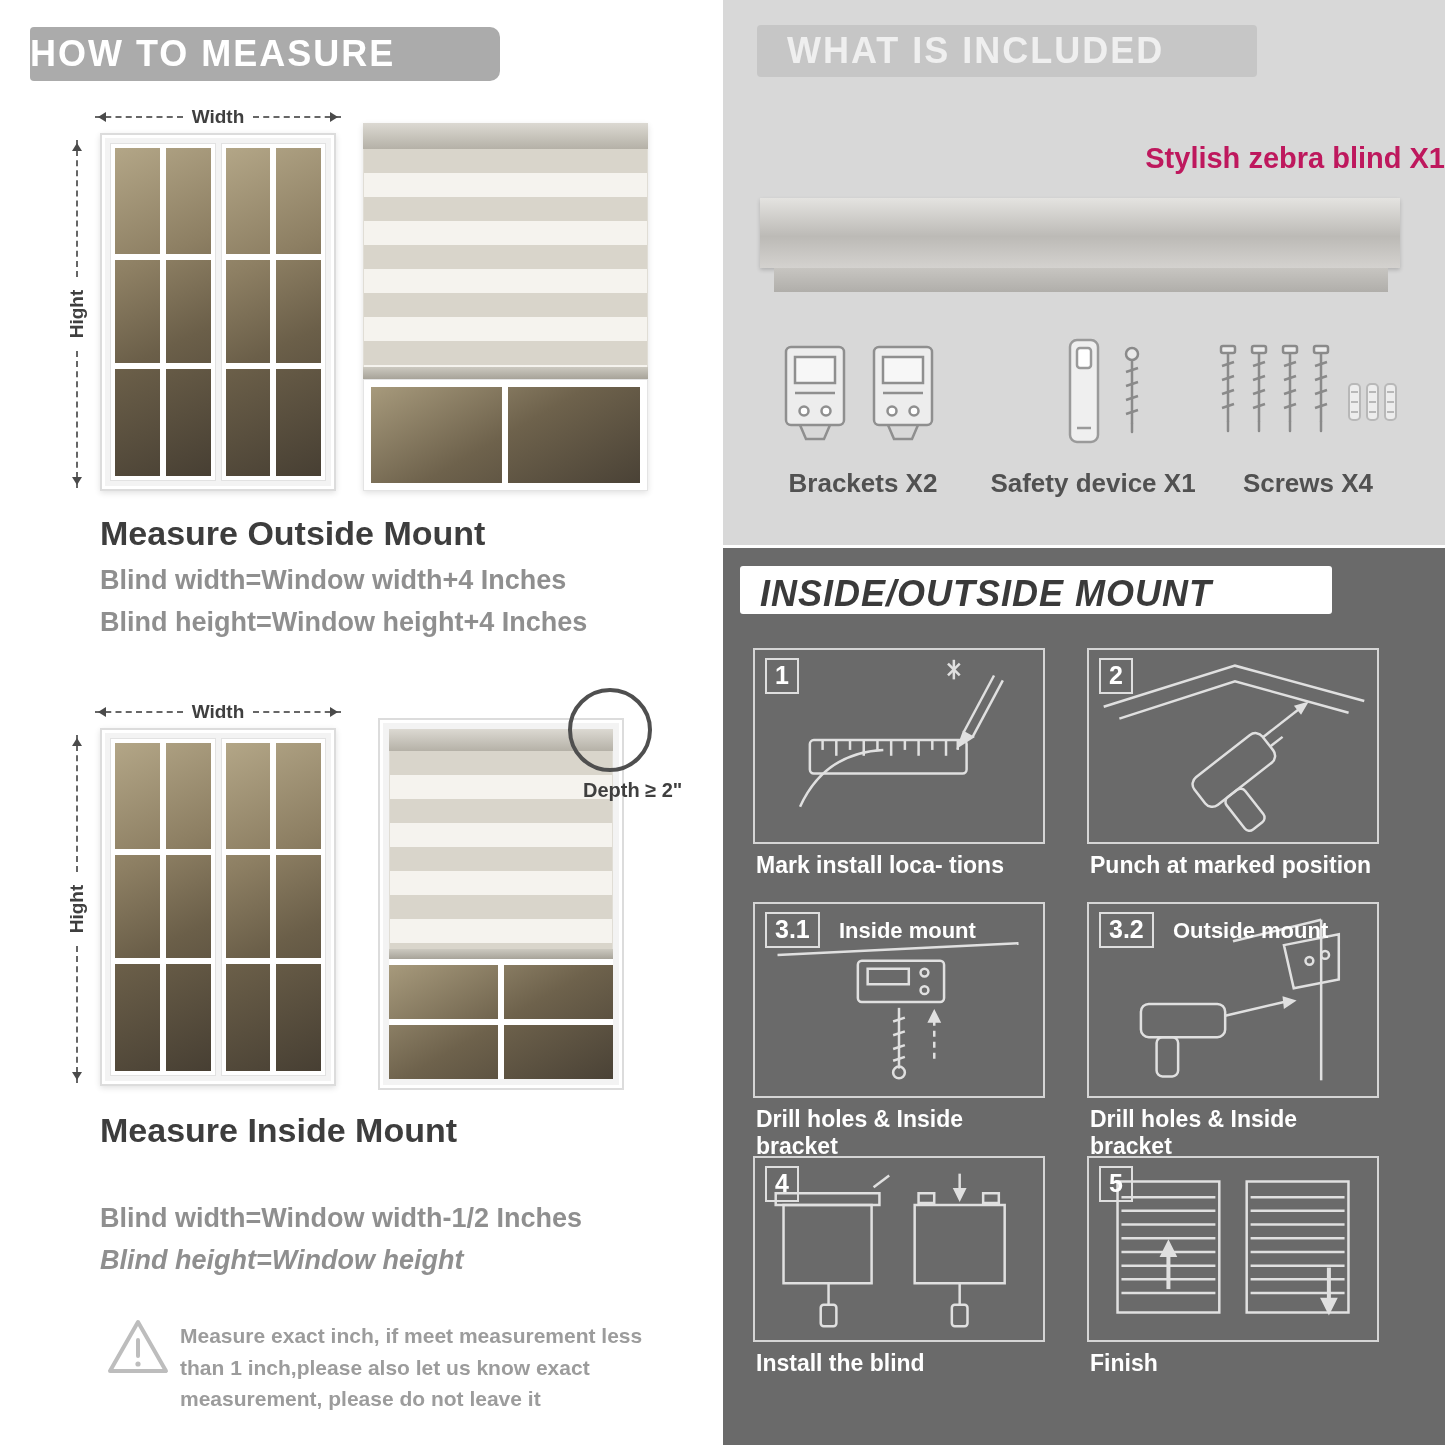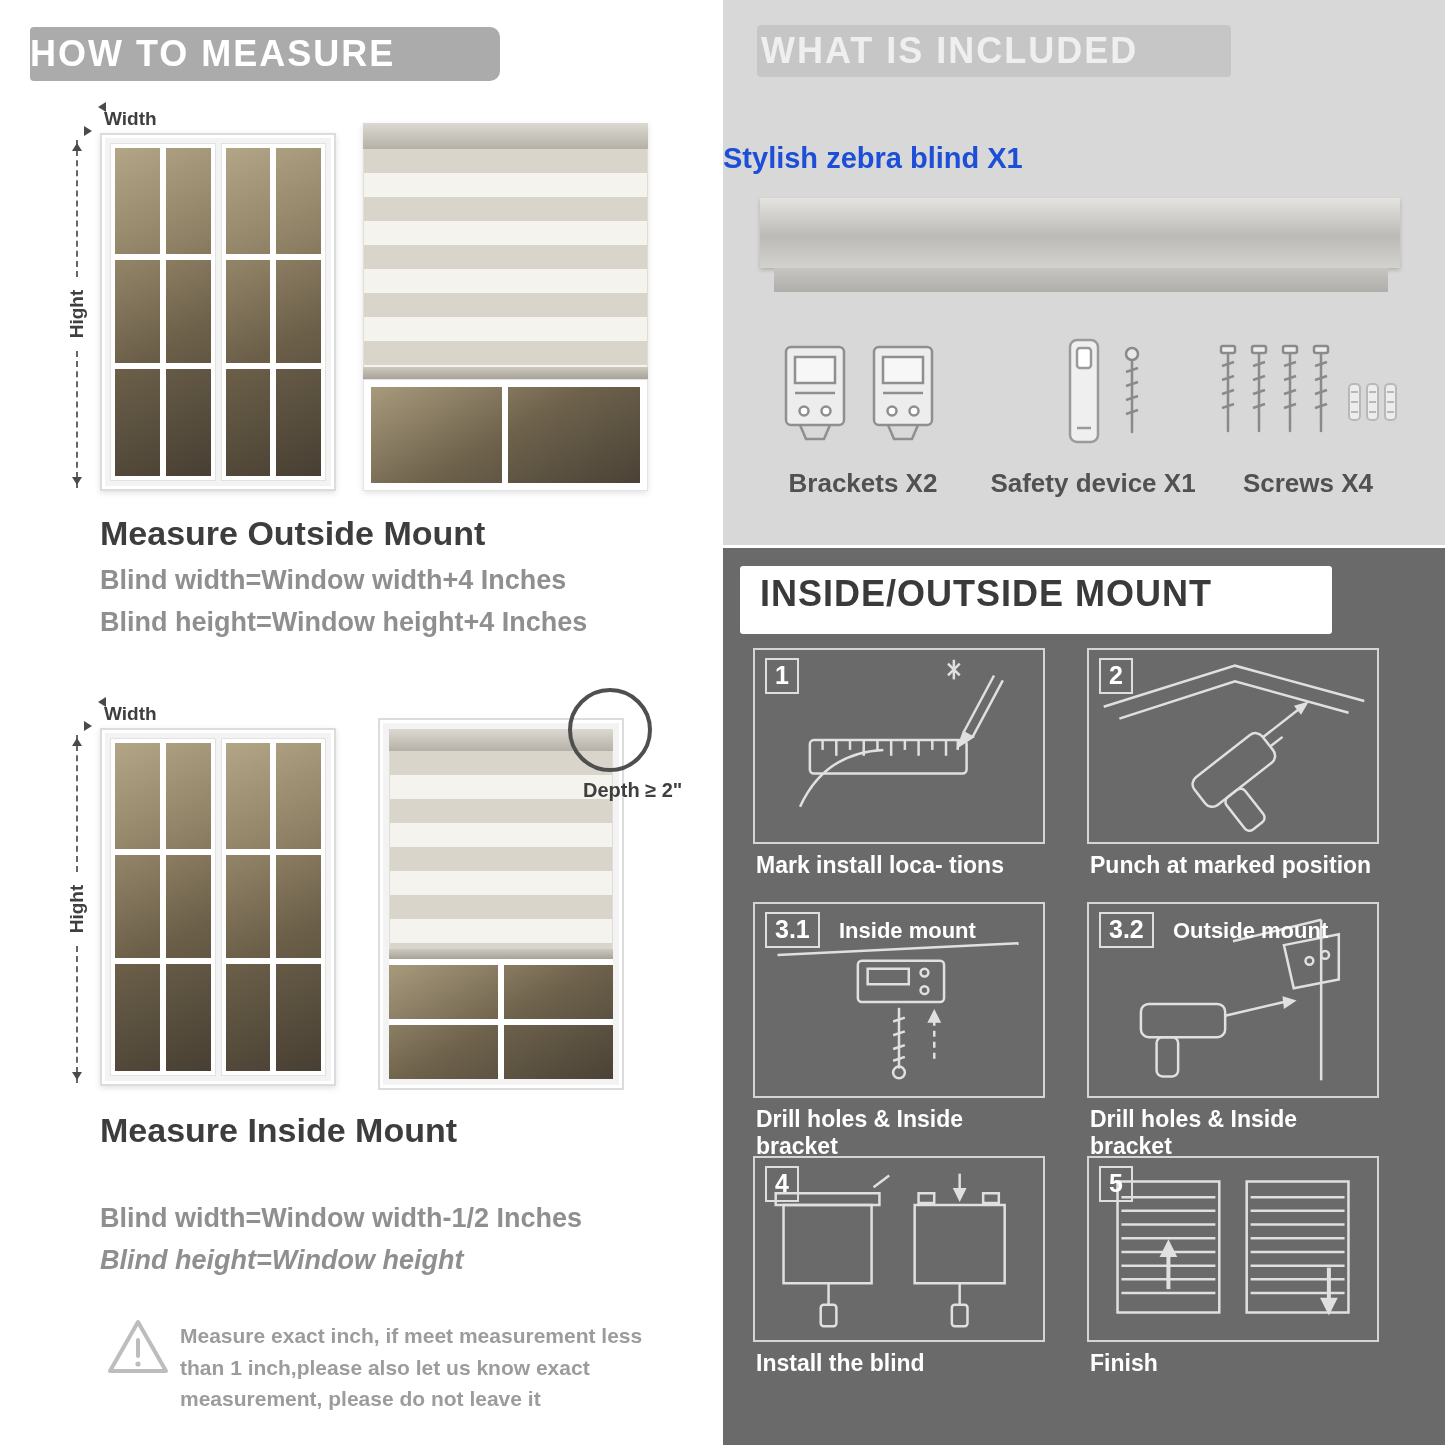--- a/index.html
+++ b/index.html
@@ -8,21 +8,21 @@
   .abs{position:absolute;}
 
   
   .hdr-left{background:#ababab;color:#fff;font-weight:bold;font-size:36px;letter-spacing:2px;
     line-height:54px;border-radius:4px 10px 10px 4px;}
   .title-dark{color:#3d3d3d;font-weight:bold;font-size:34px;}
   .line-gray{color:#8f8f8f;font-weight:bold;font-size:27px;}
   .note-text{color:#9c9c9c;font-weight:600;font-size:21px;line-height:1.5;}
 
   
-  .harrow{display:flex;align-items:flex-start;color:#3f3f3f;font-size:19px;font-weight:bold;flex-direction:column;}
+  .harrow{display:flex;align-items:center;color:#3f3f3f;font-size:19px;font-weight:bold;}
   .harrow .dash{flex:1;height:0;border-top:2px dashed #666;position:relative;}
   .harrow .dash.l::before{content:"";position:absolute;left:-2px;top:-6px;border:5px solid transparent;border-right:8px solid #4a4a4a;}
   .harrow .dash.r::after{content:"";position:absolute;right:-2px;top:-6px;border:5px solid transparent;border-left:8px solid #4a4a4a;}
   .harrow .hlabel{padding:0 9px;white-space:nowrap;}
   .varrow{display:flex;flex-direction:column;align-items:center;width:26px;}
   .varrow .vdash{width:0;flex:1;border-left:2px dashed #666;position:relative;}
   .varrow .vdash.t::before{content:"";position:absolute;top:-2px;left:-6px;border:5px solid transparent;border-bottom:8px solid #4a4a4a;}
   .varrow .vdash.b::after{content:"";position:absolute;bottom:-2px;left:-6px;border:5px solid transparent;border-top:8px solid #4a4a4a;}
   .varrow .vlabel{position:relative;height:74px;width:26px;}
   .varrow .vlabel span{position:absolute;left:50%;top:50%;transform:translate(-50%,-50%) rotate(-90deg);
@@ -54,22 +54,22 @@
       linear-gradient(to right, transparent calc(50% - 3px), #fff calc(50% - 3px), #fff calc(50% + 3px), transparent calc(50% + 3px)),
       linear-gradient(to bottom, transparent calc(50% - 3px), #fff calc(50% - 3px), #fff calc(50% + 3px), transparent calc(50% + 3px)),
       linear-gradient(150deg,#a79a7c,#6e624c 50%,#4a4236);}
   .win-frame{background:#f3f3f3;border:2px solid #dcdcdc;box-shadow:inset 0 0 0 3px #fff;padding:9px;box-sizing:border-box;display:flex;}
   .depth-circle{border:4px solid #4f4f4f;border-radius:50%;background:transparent;}
   .depth-label{color:#3f3f3f;font-weight:bold;font-size:20px;}
 
   
   .panel-light{background:#d8d8d8;}
   .hdr-right{background:#c6c6c6;color:#efefef;font-weight:bold;font-size:36px;letter-spacing:2px;
-    line-height:52px;padding-left:4px;border-radius:4px;}
-  .item-title{color:#1d4ed8;font-weight:bold;font-size:29px;text-align:left;}
+    line-height:52px;padding-left:30px;border-radius:4px;}
+  .item-title{color:#be185d;font-weight:bold;font-size:29px;text-align:right;}
   .headrail-top{background:linear-gradient(180deg,#e4e3e0 0%,#bcbab6 55%,#d4d2cf 100%);
     box-shadow:0 2px 4px rgba(0,0,0,.18);}
   .headrail-bottom{background:linear-gradient(180deg,#c7c5c1,#b0aeaa);}
   .part-label{color:#515151;font-weight:bold;font-size:26px;text-align:center;}
 
   
   .panel-dark{background:#6a6a6a;}
   .hdr-mount{background:#ffffff;color:#3a3a3a;font-weight:bold;font-size:36px;letter-spacing:1px;
     line-height:56px;padding-left:20px;border-radius:3px;}
   .step-box{border:2px solid #d5d5d5;box-sizing:border-box;}
@@ -256,21 +256,21 @@
         <line x1="175" y1="64" x2="182" y2="64"></line>
         <line x1="175" y1="74" x2="182" y2="74"></line>
     </g>
   </svg>
 
   <div class="abs part-label" style="left:768px;top:468px;width:190px;">Brackets X2</div>
   <div class="abs part-label" style="left:978px;top:468px;width:230px;">Safety device X1</div>
   <div class="abs part-label" style="left:1218px;top:468px;width:180px;">Screws X4</div>
 
   <div class="abs panel-dark" style="left:723px;top:548px;width:722px;height:897px;"></div>
-  <div class="abs hdr-mount" style="left:740px;top:566px;width:572px;height:68px;">INSIDE/OUTSIDE MOUNT</div>
+  <div class="abs hdr-mount" style="left:740px;top:566px;width:572px;height:48px;font-style:italic;">INSIDE/OUTSIDE MOUNT</div>
 
   <div class="abs step-box" style="left:753px;top:648px;width:292px;height:196px;">
     <svg class="sketch" viewBox="0 0 292 196">
       <g stroke="#e0e0e0" stroke-width="2.5" fill="none">
         <path d="M45 160 q25 -55 85 -58"></path>
         <rect x="55" y="92" width="160" height="34" rx="4"></rect>
         <line x1="68" y1="92" x2="68" y2="102"></line>
           <line x1="82" y1="92" x2="82" y2="108"></line>
           <line x1="96" y1="92" x2="96" y2="102"></line>
           <line x1="110" y1="92" x2="110" y2="108"></line>

